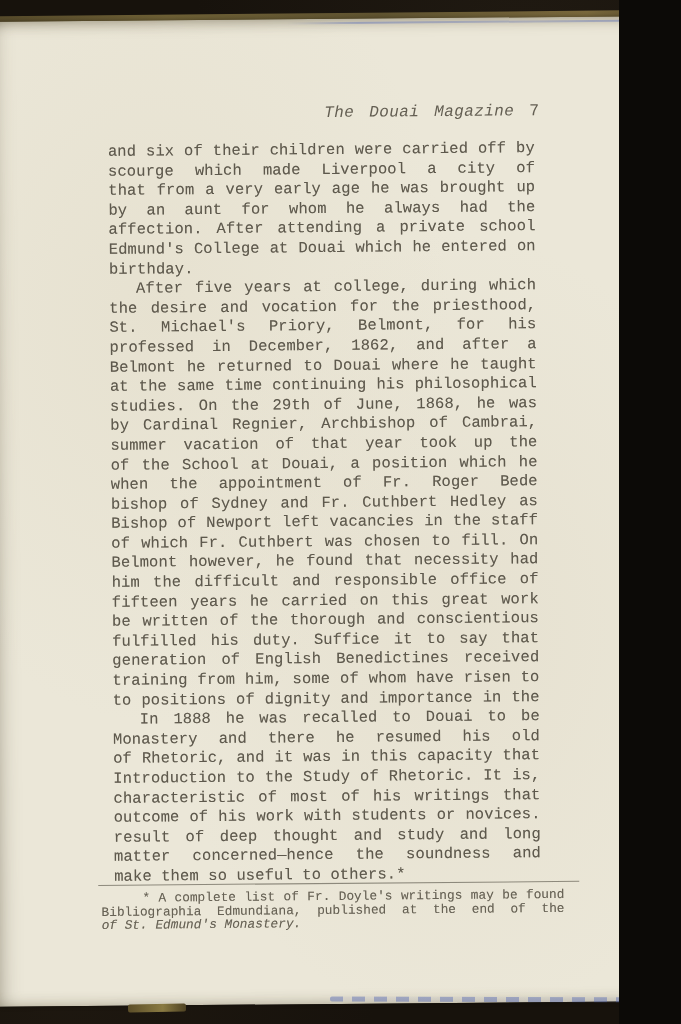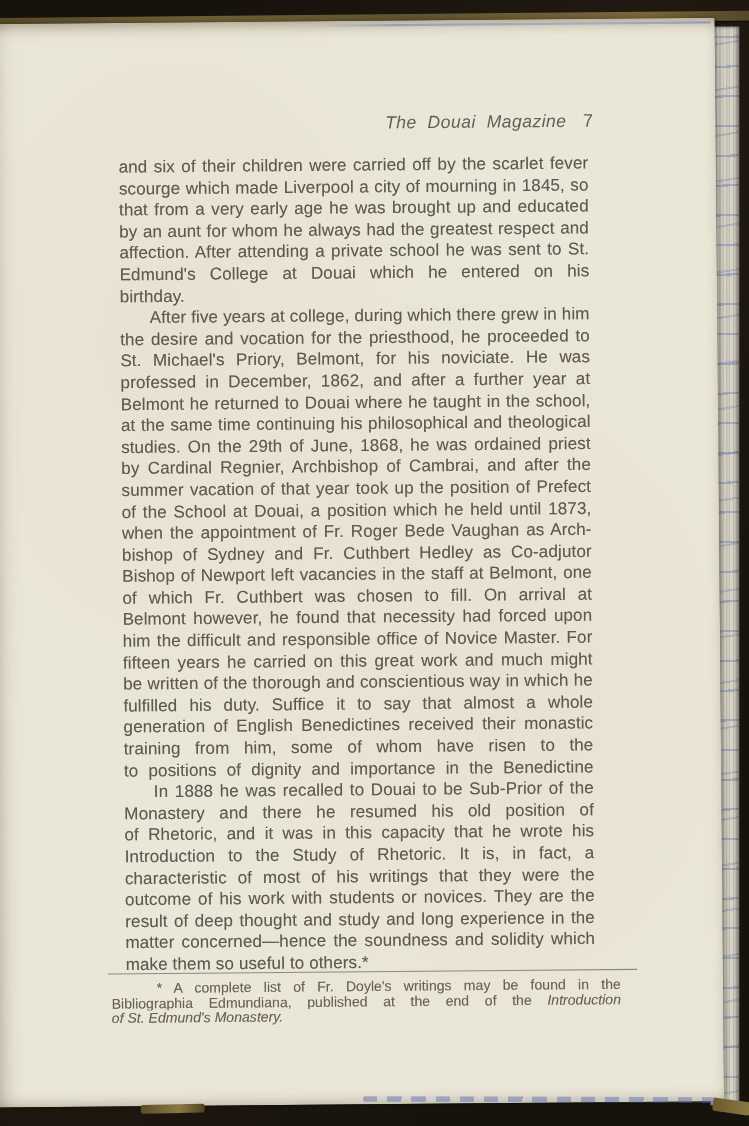--- a/index.html
+++ b/index.html
@@ -4,26 +4,26 @@
 <style>
   :root{
     --page:#ebe7d8;
     --ink:#5e594d;
     --cover:#17120c;
     --binding:#6d5f35;
     --edge-blue:#6a7ab8;
   }
   html,body{margin:0;padding:0;background:#0c0a07;}
   .scan{
-    position:relative;width:681px;height:1024px;overflow:hidden;
+    position:relative;width:619px;height:1024px;overflow:hidden;
     background:
       radial-gradient(ellipse at 85% 10%, rgba(60,50,35,0.25), transparent 45%),
       radial-gradient(ellipse at 10% 95%, rgba(55,45,30,0.2), transparent 40%),
       var(--cover);
-    font-family:Liberation Sans, sans-serif;
+    font-family:Liberation Mono, monospace;
   }
   
   .binding-strip{
     position:absolute;left:-8px;top:13px;width:700px;height:9px;z-index:1;
     background:linear-gradient(90deg,#55492a,#6d5f35 25%,#5f5330 55%,#79683c 85%,#4e4326);
     transform:rotate(-0.55deg);
     box-shadow:0 1px 1px rgba(0,0,0,0.6);
   }
   
   .page-stack{

